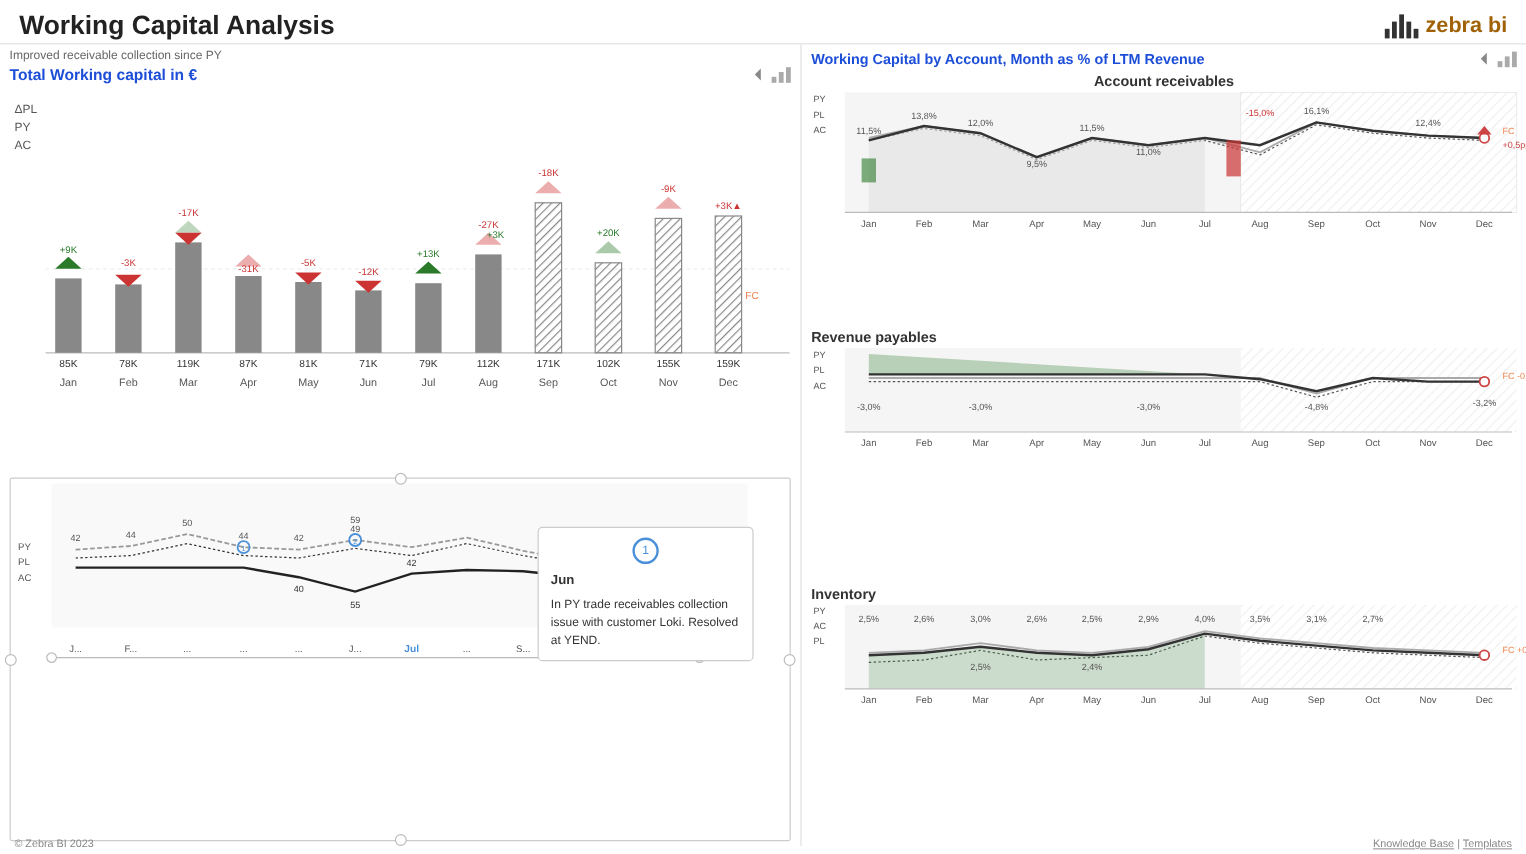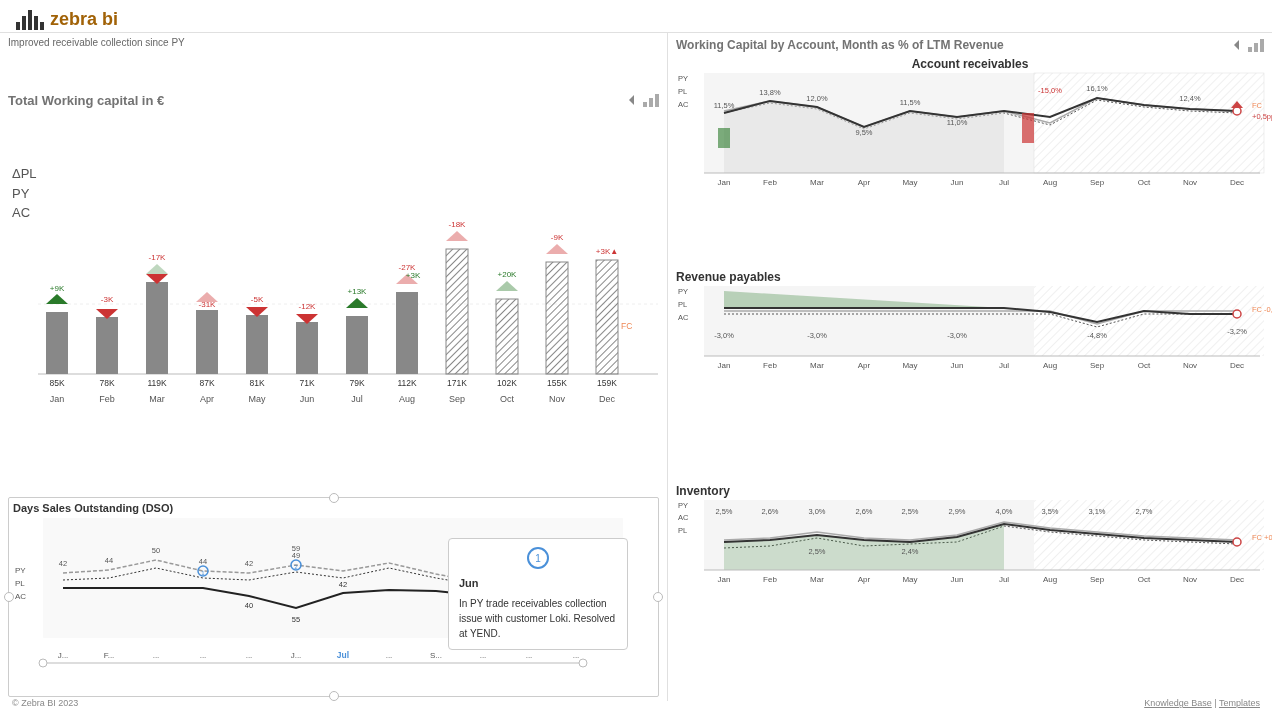--- a/index.html
+++ b/index.html
@@ -47,21 +47,20 @@
       display: flex;
       height: calc(712px - 44px);
     }
     .left-panel {
       width: 676px;
       border-right: 1px solid #e0e0e0;
       display: flex;
       flex-direction: column;
       padding: 4px 8px;
       position: relative;
-      gap: 42px;
     }
     .right-panel {
       flex: 1;
       display: flex;
       flex-direction: column;
       padding: 4px 8px;
     }
     .subtitle {
       font-size: 10px;
       color: #666;
@@ -69,40 +68,40 @@
     }
     .section-title-row {
       display: flex;
       align-items: center;
       justify-content: space-between;
       margin-bottom: 4px;
     }
     .section-title {
       font-size: 13px;
       font-weight: 600;
-      color: #737373;
+      color: #1d4ed8;
     }
     .nav-icon {
       display: flex;
       align-items: center;
       gap: 3px;
       cursor: pointer;
     }
     
     .bar-chart {
       display: flex;
       flex-direction: column;
       height: 320px;
       position: relative;
     }
     .axis-labels-left {
       position: absolute;
       left: 4px;
       top: 10px;
-      font-size: 13px;
+      font-size: 10px;
       color: #555;
       line-height: 1.5;
     }
     
     .dso-section {
       flex: 1;
       position: relative;
       border: 1px solid #ccc;
       border-radius: 2px;
       margin-top: 4px;
@@ -172,20 +171,21 @@
       bottom: 4px;
       right: 12px;
       font-size: 9px;
       color: #888;
     }
   </style>
 </head>
 <body>
 
 <div class="top-header">
+  <span class="app-title">Working Capital Analysis</span>
   <div class="zebra-logo">
     <div class="zebra-bars">
       <span style="height:8px"></span>
       <span style="height:14px"></span>
       <span style="height:20px"></span>
       <span style="height:14px"></span>
       <span style="height:8px"></span>
     </div>
     <span style="font-weight:700;font-size:18px;">zebra bi</span>
   </div>
@@ -300,21 +300,20 @@
           <text x="369" y="248" text-anchor="middle" font-size="9" fill="#555">Aug</text>
           <text x="419" y="248" text-anchor="middle" font-size="9" fill="#555">Sep</text>
           <text x="469" y="248" text-anchor="middle" font-size="9" fill="#555">Oct</text>
           <text x="519" y="248" text-anchor="middle" font-size="9" fill="#555">Nov</text>
           <text x="569" y="248" text-anchor="middle" font-size="9" fill="#555">Dec</text>
         </svg>
       </div>
     </div>
 
     <div class="dso-section">
-      <div class="dso-title">Days Sales Outstanding (DSO)</div>
 
       <svg width="580" height="150" style="margin-left:30px;">
 
         <rect x="0" y="0" width="580" height="120" fill="#f9f9f9" rx="1"></rect>
 
         <text x="-28" y="55" font-size="8" fill="#555">PY</text>
         <text x="-28" y="68" font-size="8" fill="#555">PL</text>
         <text x="-28" y="81" font-size="8" fill="#555">AC</text>
 
         <polyline points="20,55 66,52 113,42 160,53 206,55 253,47 300,53 346,45 393,56 440,65 486,57 533,60" fill="none" stroke="#999" stroke-width="1.5" stroke-dasharray="4,2"></polyline>

